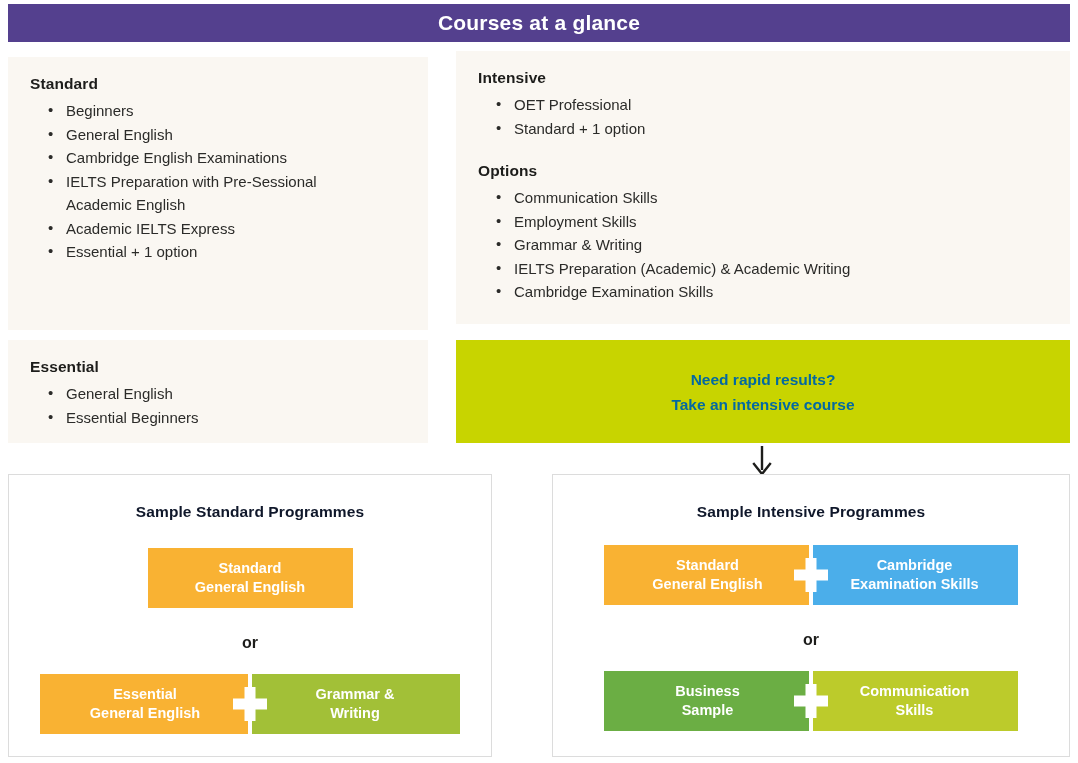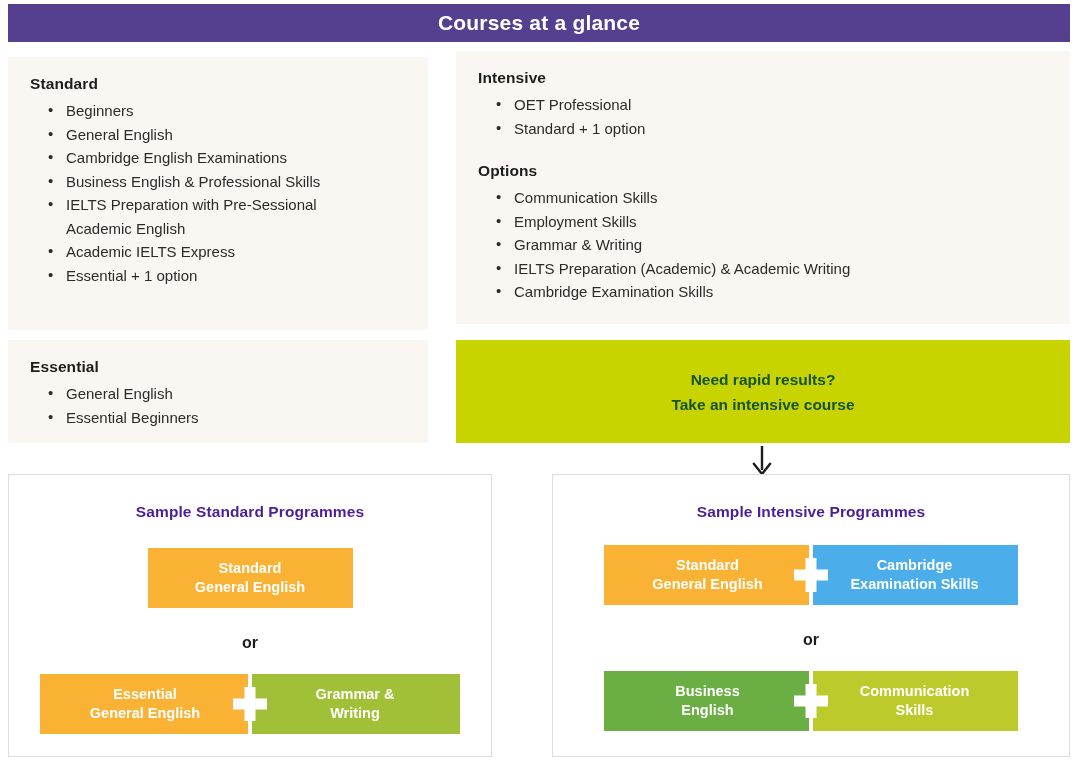--- a/index.html
+++ b/index.html
@@ -90,21 +90,21 @@
     height: 103px;
     background: #C8D400;
     display: flex;
     flex-direction: column;
     align-items: center;
     justify-content: center;
   }
   #callout .callout-line {
     font-size: 15.5px;
     font-weight: bold;
-    color: #14532d;
+    color: #0369a1;
     line-height: 25px;
   }
 
   
   #arrow {
     position: absolute;
     left: 748px;
     top: 445px;
     width: 28px;
     height: 32px;
@@ -116,21 +116,21 @@
     background: #ffffff;
     border: 1px solid #dcdcdc;
   }
   #panel-standard  { left: 8px;   top: 474px; width: 484px; height: 283px; }
   #panel-intensive { left: 552px; top: 474px; width: 518px; height: 283px; }
 
   .panel-title {
     text-align: center;
     font-size: 15.5px;
     font-weight: bold;
-    color: #4c1d95;
+    color: #0f172a;
     margin-top: 28px;
     letter-spacing: 0.1px;
   }
 
   .or-text {
     text-align: center;
     font-size: 16px;
     font-weight: bold;
     color: #1d1d1b;
   }
@@ -215,21 +215,20 @@
   <div class="title-bar">
     <span class="title-text">Courses at a glance</span>
   </div>
 
   <div class="card" id="card-standard">
     <h2>Standard</h2>
     <ul>
       <li><span>Beginners</span></li>
       <li><span>General English</span></li>
       <li><span>Cambridge English Examinations</span></li>
-      <li><span>Business English &amp; Professional Skills</span></li>
       <li>
         <span class="wrap-line">IELTS Preparation with Pre-Sessional</span>
         <span class="wrap-line">Academic English</span>
       </li>
       <li><span>Academic IELTS Express</span></li>
       <li><span>Essential + 1 option</span></li>
     </ul>
   </div>
 
   <div class="card" id="card-intensive">
@@ -308,21 +307,21 @@
         <span class="blk-line">Cambridge</span>
         <span class="blk-line">Examination Skills</span>
       </div>
     </div>
 
     <div class="or-text" id="int-or">or</div>
 
     <div class="combo" id="int-combo-2">
       <div class="block" style="background:#6BAE44;">
         <span class="blk-line">Business</span>
-        <span class="blk-line">English</span>
+        <span class="blk-line">Sample</span>
       </div>
       <div class="plus-divider" style="left:50%;"></div>
       <div class="plus-mark"></div>
       <div class="block" style="background:#BCCB2B;">
         <span class="blk-line">Communication</span>
         <span class="blk-line">Skills</span>
       </div>
     </div>
   </div>
 

